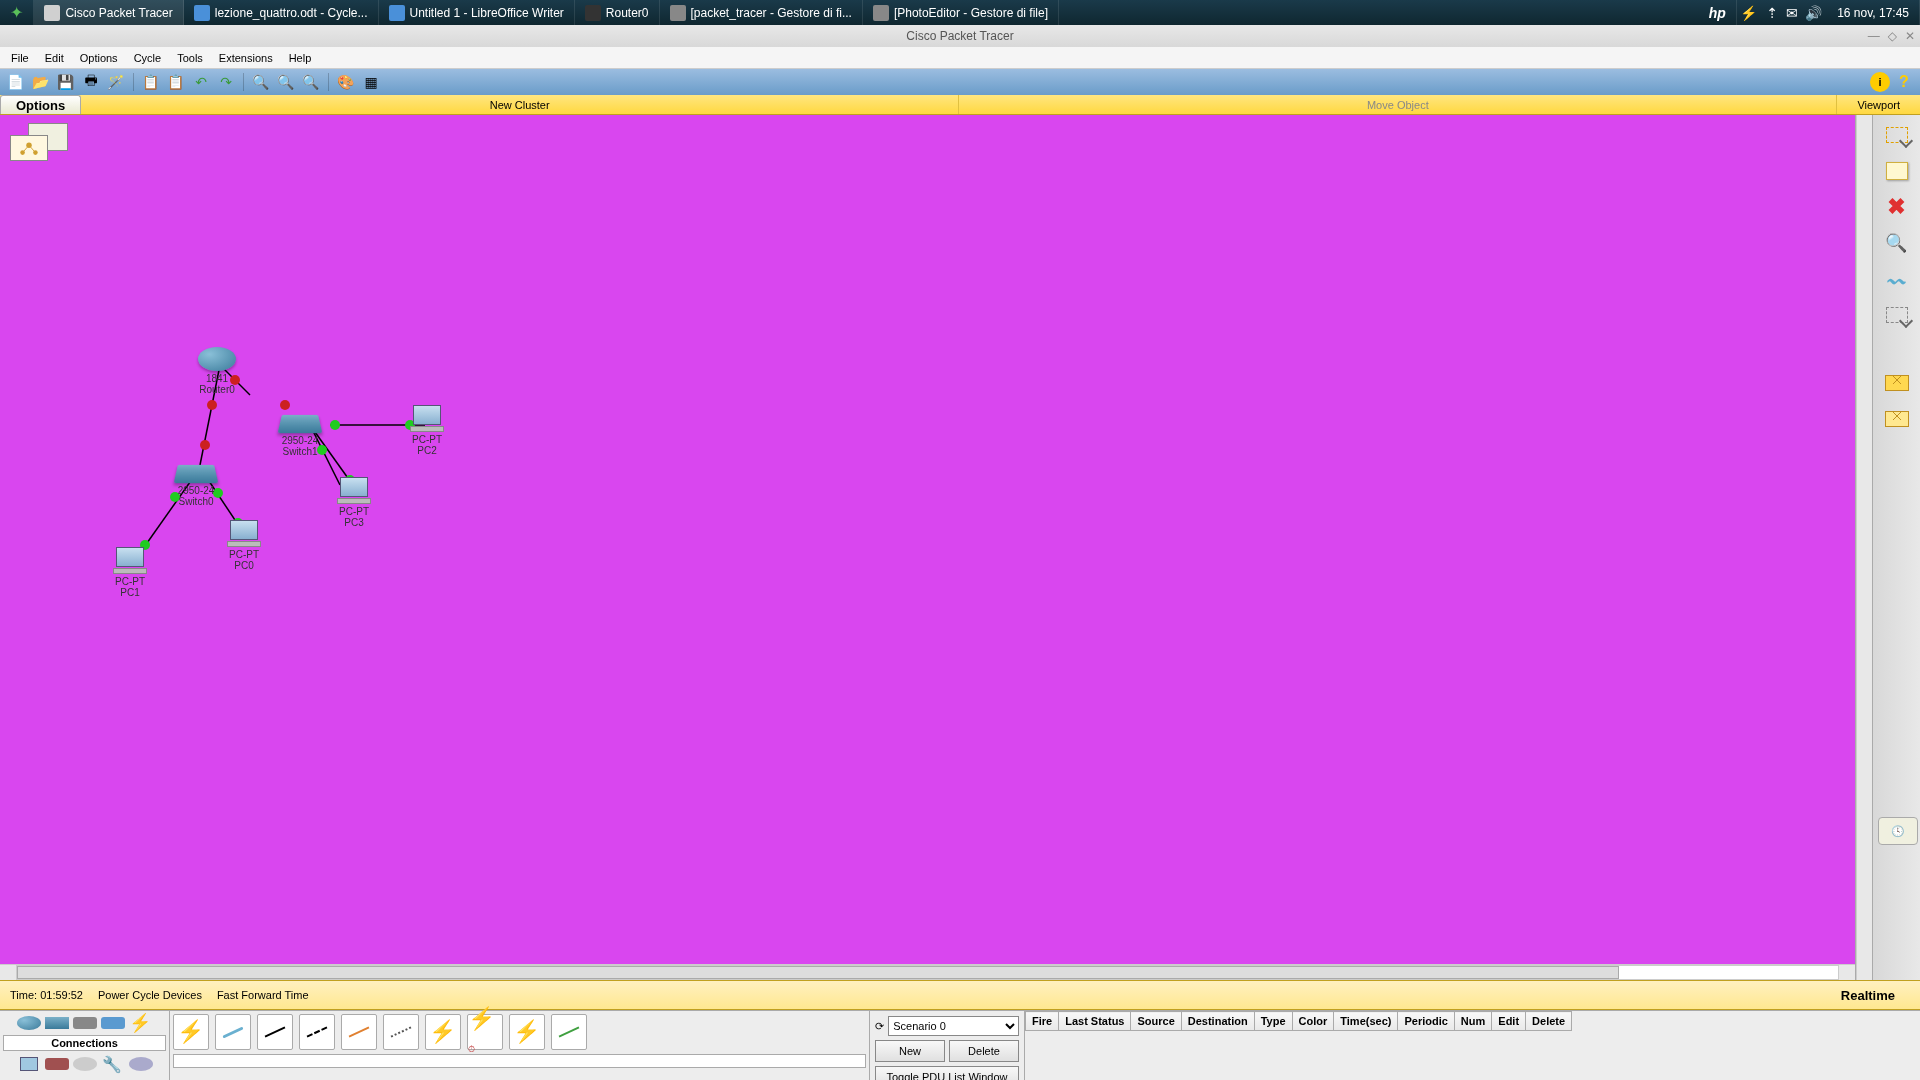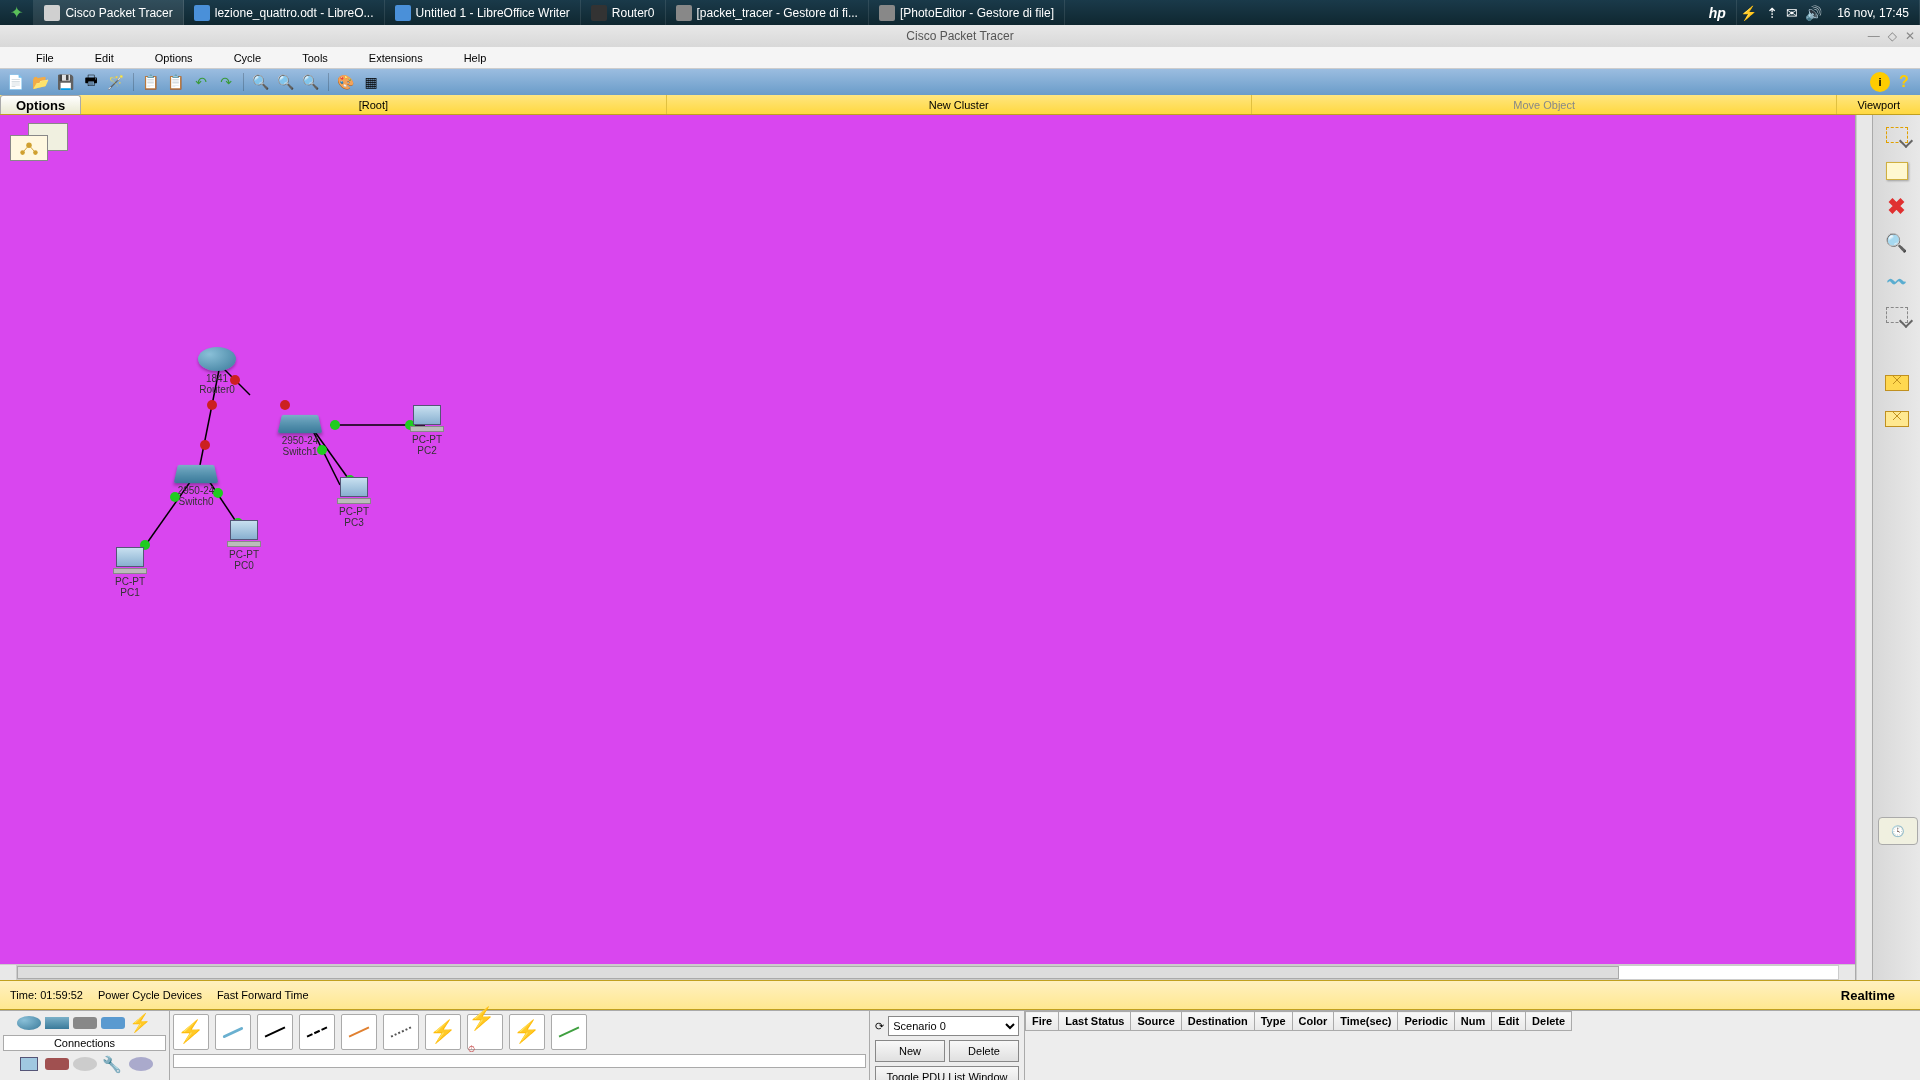--- a/index.html
+++ b/index.html
@@ -17,21 +17,21 @@
 .task-icon.fm { background: #888; }
 .hp-logo { font-weight: bold; font-style: italic; font-size: 14px; color: #fff; }
 .tray-icon { padding: 0 4px; font-size: 14px; }
 
 
 .window-title { background: linear-gradient(#e8e8e8, #d8d8d8); height: 22px; display: flex; align-items: center; justify-content: center; font-size: 12px; color: #555; position: relative; }
 .window-controls { position: absolute; right: 5px; display: flex; gap: 8px; color: #888; }
 
 
 .menu-bar { background: #f5f5f5; height: 22px; display: flex; align-items: center; padding: 0 3px; border-bottom: 1px solid #ccc; }
-.menu-item { padding: 2px 8px; cursor: pointer; margin-left: 25px; }
+.menu-item { padding: 2px 8px; cursor: pointer; }
 
 
 .main-toolbar { background: linear-gradient(#9bbde0, #6a9cc9); height: 26px; display: flex; align-items: center; padding: 0 5px; gap: 3px; }
 .tb-btn { width: 22px; height: 22px; border: 1px solid transparent; display: flex; align-items: center; justify-content: center; cursor: pointer; border-radius: 2px; font-size: 14px; }
 .tb-sep { width: 1px; height: 18px; background: rgba(0,0,0,0.2); margin: 0 3px; }
 .toolbar-spacer { flex: 1; }
 .info-btn { width: 20px; height: 20px; background: #fc0; border-radius: 50%; display: flex; align-items: center; justify-content: center; font-weight: bold; color: #000; }
 
 
 .yellow-bar { background: linear-gradient(#ffe680, #ffd840); height: 20px; display: flex; align-items: stretch; border-bottom: 1px solid #c0a020; }
@@ -67,21 +67,21 @@
 
 .time-bar { background: linear-gradient(#fff0c0, #ffe890); height: 30px; display: flex; align-items: center; padding: 0 10px; gap: 15px; border-top: 1px solid #c0a020; border-bottom: 1px solid #c0a020; font-size: 11px; }
 .time-item { cursor: pointer; }
 .realtime-tab { margin-left: auto; font-weight: bold; font-size: 13px; padding: 2px 15px; }
 
 
 .bottom-panel { height: 100px; display: flex; background: #ededed; border-top: 1px solid #aaa; }
 .device-section { width: 170px; border-right: 1px solid #aaa; padding: 3px; display: flex; flex-direction: column; }
 .device-row { display: flex; gap: 4px; margin-bottom: 3px; justify-content: center; }
 .dev-cat { width: 24px; height: 18px; cursor: pointer; display: flex; align-items: center; justify-content: center; font-size: 14px; }
-.dev-sel-label { text-align: center; font-size: 11px; border: 1px solid #aaa; background: #fff; padding: 1px; }
+.dev-sel-label { text-align: center; font-size: 11px; border: 1px solid #aaa; background: #fff; padding: 1px; font-weight: bold; }
 .cable-section { width: 700px; padding: 3px; border-right: 1px solid #aaa; display: flex; flex-direction: column; }
 .cable-row { display: flex; gap: 6px; }
 .cable-btn { width: 36px; height: 36px; border: 1px solid #aaa; background: #fff; display: flex; align-items: center; justify-content: center; cursor: pointer; border-radius: 2px; }
 .lightning { font-size: 22px; }
 .cable-line { width: 22px; height: 2px; transform: rotate(-25deg); }
 .cable-scroll { height: 14px; background: #fff; border: 1px solid #aaa; margin-top: 4px; position: relative; }
 .cable-label { text-align: center; font-size: 11px; border: 1px solid #aaa; background: #fff; padding: 1px; margin-top: 2px; }
 
 .scenario-section { width: 155px; padding: 5px; border-right: 1px solid #aaa; display: flex; flex-direction: column; gap: 4px; }
 .scn-row { display: flex; align-items: center; gap: 4px; }
@@ -125,21 +125,21 @@
 <div class="taskbar">
   <div class="taskbar-item">
       <span style="color:#5ac05a;font-size:16px">✦</span>
     </div>
   <div class="taskbar-item active">
       <span class="task-icon pt"></span>
       <span>Cisco Packet Tracer</span>
     </div>
   <div class="taskbar-item">
       <span class="task-icon lo"></span>
-      <span>lezione_quattro.odt - LibreO...</span>
+      <span>lezione_quattro.odt - Cycle...</span>
     </div>
   <div class="taskbar-item">
       <span class="task-icon lo"></span>
       <span>Untitled 1 - LibreOffice Writer</span>
     </div>
   <div class="taskbar-item">
       <span class="task-icon cli"></span>
       <span>Router0</span>
     </div>
   <div class="taskbar-item">
@@ -198,21 +198,20 @@
   <div class="tb-sep"></div>
   <div class="tb-btn">🎨</div>
   <div class="tb-btn">▦</div>
   <div class="toolbar-spacer"></div>
   <div class="info-btn">i</div>
   <div class="tb-btn" style="color:#fc0;font-weight:bold;font-size:16px">?</div>
 </div>
 
 <div class="yellow-bar">
   <div class="logical-tab">Options</div>
-  <div class="yb-section">[Root]</div>
   <div class="yb-section">New Cluster</div>
   <div class="yb-section move">Move Object</div>
   <div class="viewport-tab">Viewport</div>
 </div>
 
 <div class="main-area">
   <div class="canvas-wrap">
     <div class="canvas">
       <div class="cluster-ico">
         <div class="back"></div>

